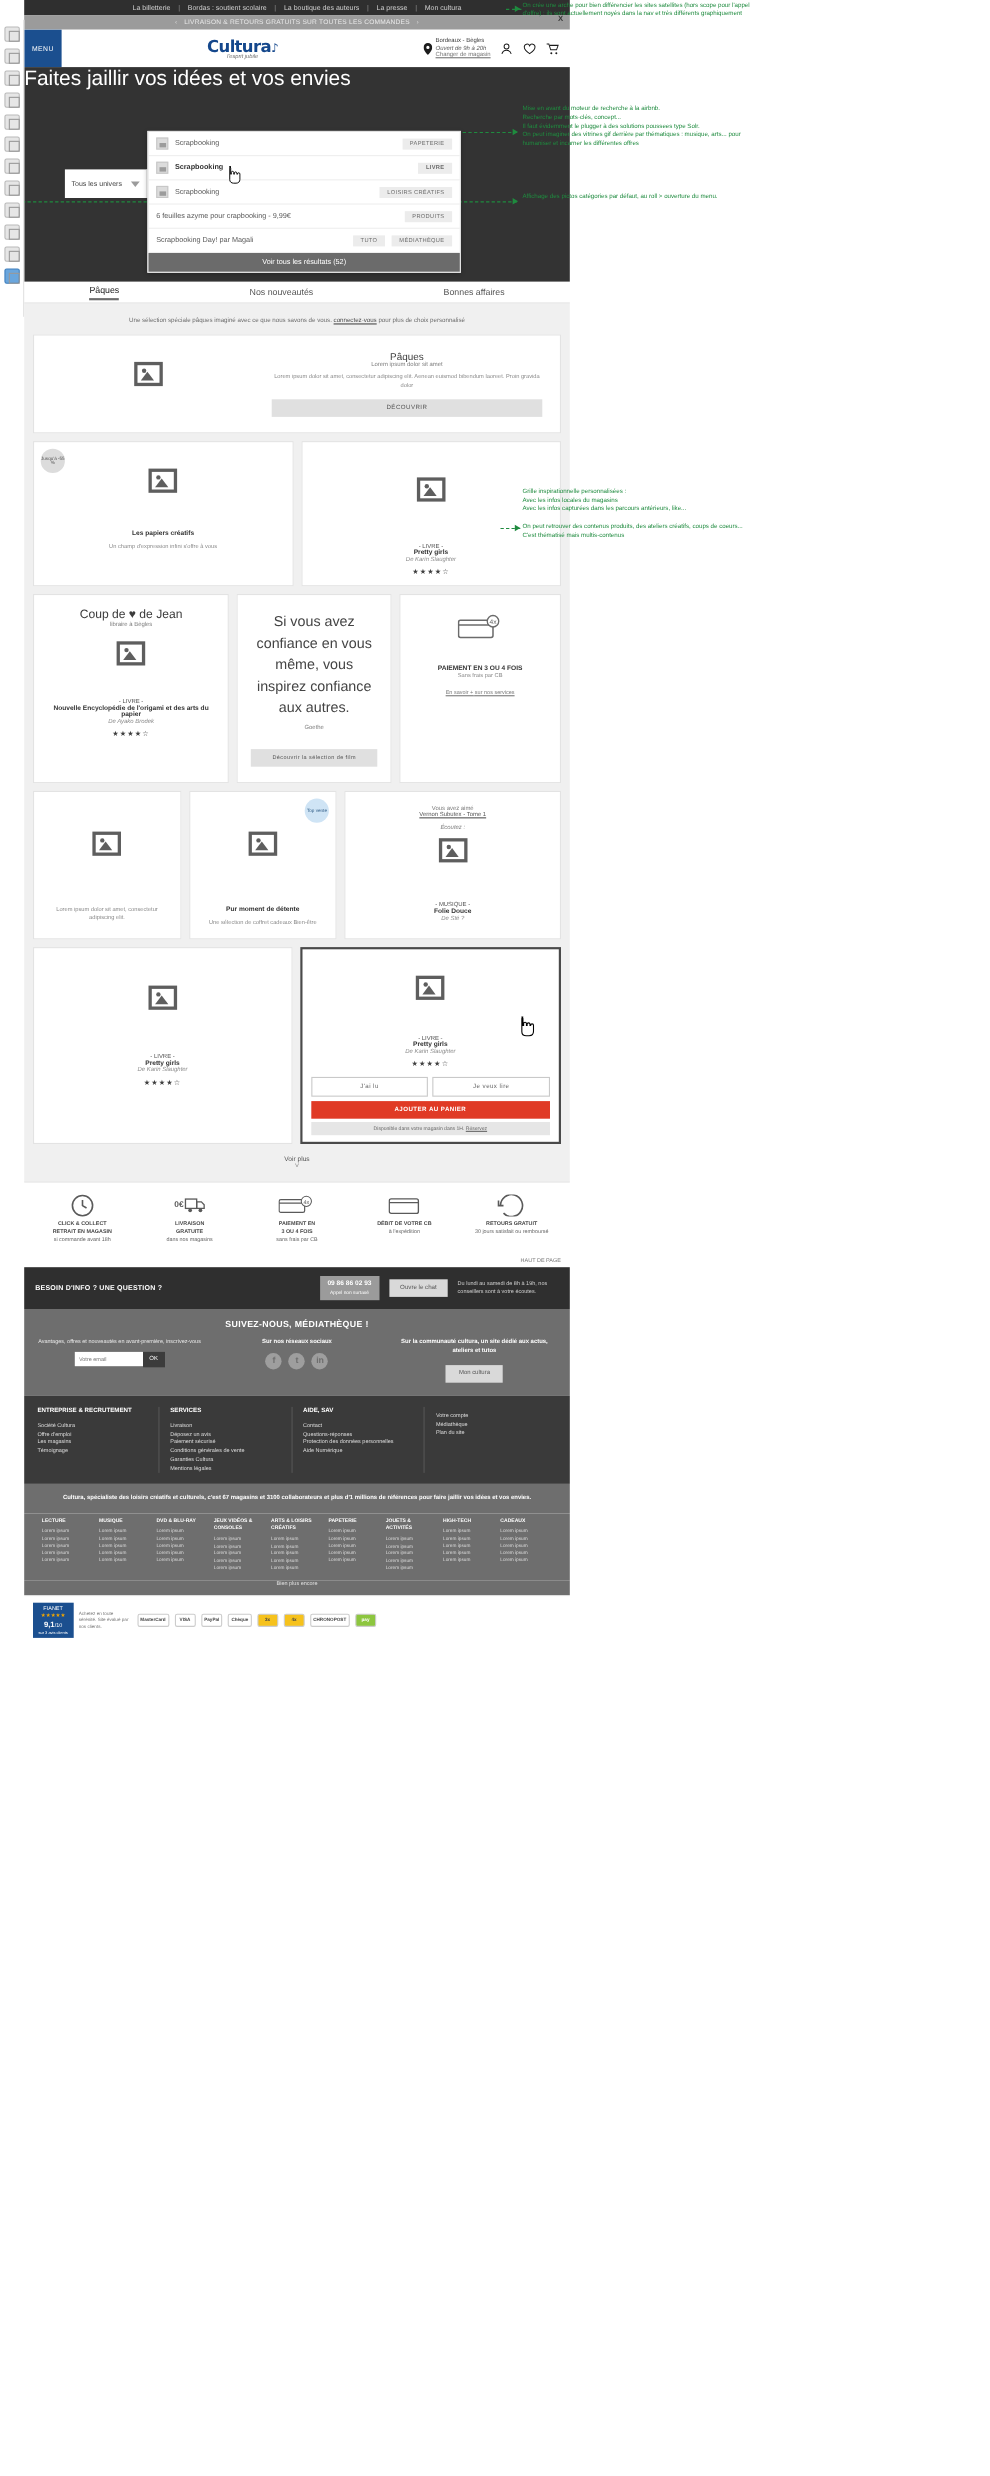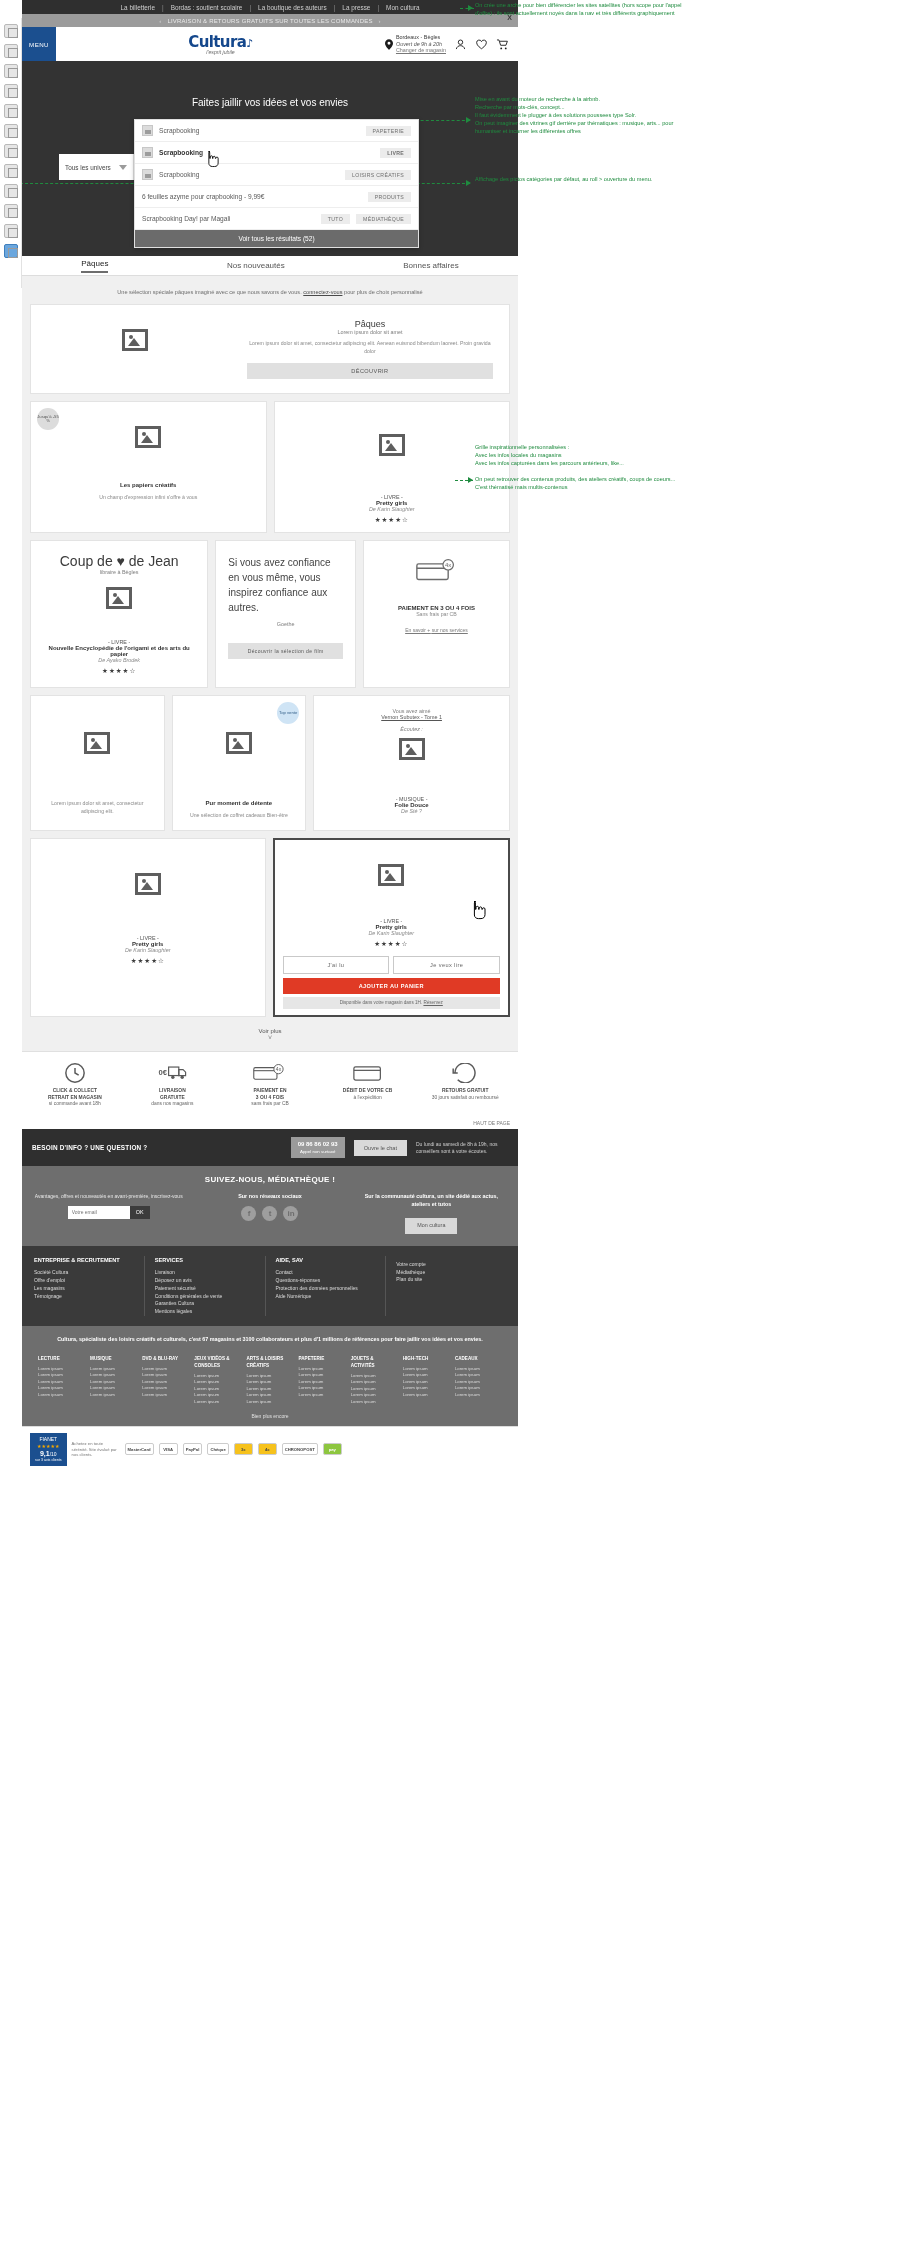--- a/index.html
+++ b/index.html
@@ -35,21 +35,21 @@
   .store{ display:flex; align-items:center; gap:3px; margin-right:8px;}
   .pin{width:8px;height:11px;}
   .store-txt{font-size:5.4px;color:#3a3a3a;line-height:1.25;}
   .store-txt i{color:#555;}
   .store-txt u{color:#777;}
   .hicons{display:flex;gap:8px;margin-right:9px;}
   .hicons svg{width:13px;height:13px;}
 
   
   .hero{ background:#333333; height:195px; position:relative;}
-  .hero h1{ color:#fff; font-size:10px; font-weight:normal; text-align:center; padding-top:36px;}
+  .hero h1{ color:#fff; font-size:19px; font-weight:normal; text-align:left; }
   .searchrow{ position:absolute; left:37px; top:93px; display:flex; width:360px; height:26px;}
   .univ{ width:75px; background:#fff; display:flex;align-items:center;justify-content:space-between;padding:0 6px; border-right:1px solid #ddd;}
   .univ span{font-size:6.4px;color:#444;}
   .caret{width:0;height:0;border-left:4px solid transparent;border-right:4px solid transparent;border-top:5px solid #9b9b9b;}
   .sfield{ flex:1; background:#fff; display:flex; align-items:center; padding-left:8px; font-size:7.4px;}
   .sfield b{color:#444;font-weight:normal;}
   .sfield i{color:#b3b3b3;font-style:normal;}
   .hero-sub{ position:absolute; left:37px; top:130px; width:240px; color:#cfcfcf; font-size:6px; text-align:center;}
 
   
@@ -312,36 +312,36 @@
             <div>- LIVRE -</div>
             <b>Pretty girls</b>
             <div><i>De Karin Slaughter</i></div>
           </div>
           <div class="stars" style="margin-top:4px;">★★★★☆</div>
         </div>
       </div>
 
       <div class="row">
         <div class="card" style="flex:1.5;padding:12px 10px;">
-          <div class="ttl" style="font-size:14px;">Coup de ♥ de Jean</div>
+          <div class="ttl" style="font-size:11px;">Coup de ♥ de Jean</div>
           <div class="sub">libraire à Bègles</div>
           <div style="height:34px;margin-top:12px;position:relative;">
               <div class="ph">
                 <div class="phdot"></div>
               </div>
             </div>
           <div class="prodlbl" style="margin-top:18px;">
             <div>- LIVRE -</div>
             <b>Nouvelle Encyclopédie de l'origami et des arts du papier</b>
             <div><i>De Ayako Brodek</i></div>
           </div>
           <div class="stars" style="margin-top:4px;">★★★★☆</div>
         </div>
         <div class="card" style="flex:1.1;padding:14px 12px;">
-          <div style="font-size:10px;color:#444;line-height:1.5;">Si vous avez confiance en vous même, vous inspirez confiance aux autres.</div>
+          <div style="font-size:13px;color:#444;text-align:center;line-height:1.5;">Si vous avez confiance en vous même, vous inspirez confiance aux autres.</div>
           <div class="sub" style="margin-top:6px;">Goethe</div>
           <div class="btn" style="margin-top:16px;font-size:5px;">Découvrir la sélection de film</div>
         </div>
         <div class="card" style="flex:1.2;padding:14px 10px 10px;">
           <div style="position:relative;height:30px;display:flex;align-items:center;justify-content:center;">
             <svg viewBox="0 0 46 26" width="40" height="24">
               <rect x="1" y="6" width="36" height="18" rx="2" fill="none" stroke="#6b6b6b" stroke-width="1.6"></rect>
               <path d="M1 11h36" stroke="#6b6b6b" stroke-width="1.6"></path>
               <circle cx="37" cy="7" r="6" fill="#fff" stroke="#6b6b6b" stroke-width="1.4"></circle>
               <text x="37" y="10" font-size="7" text-anchor="middle" fill="#6b6b6b" font-family="Liberation Sans">4x</text>

